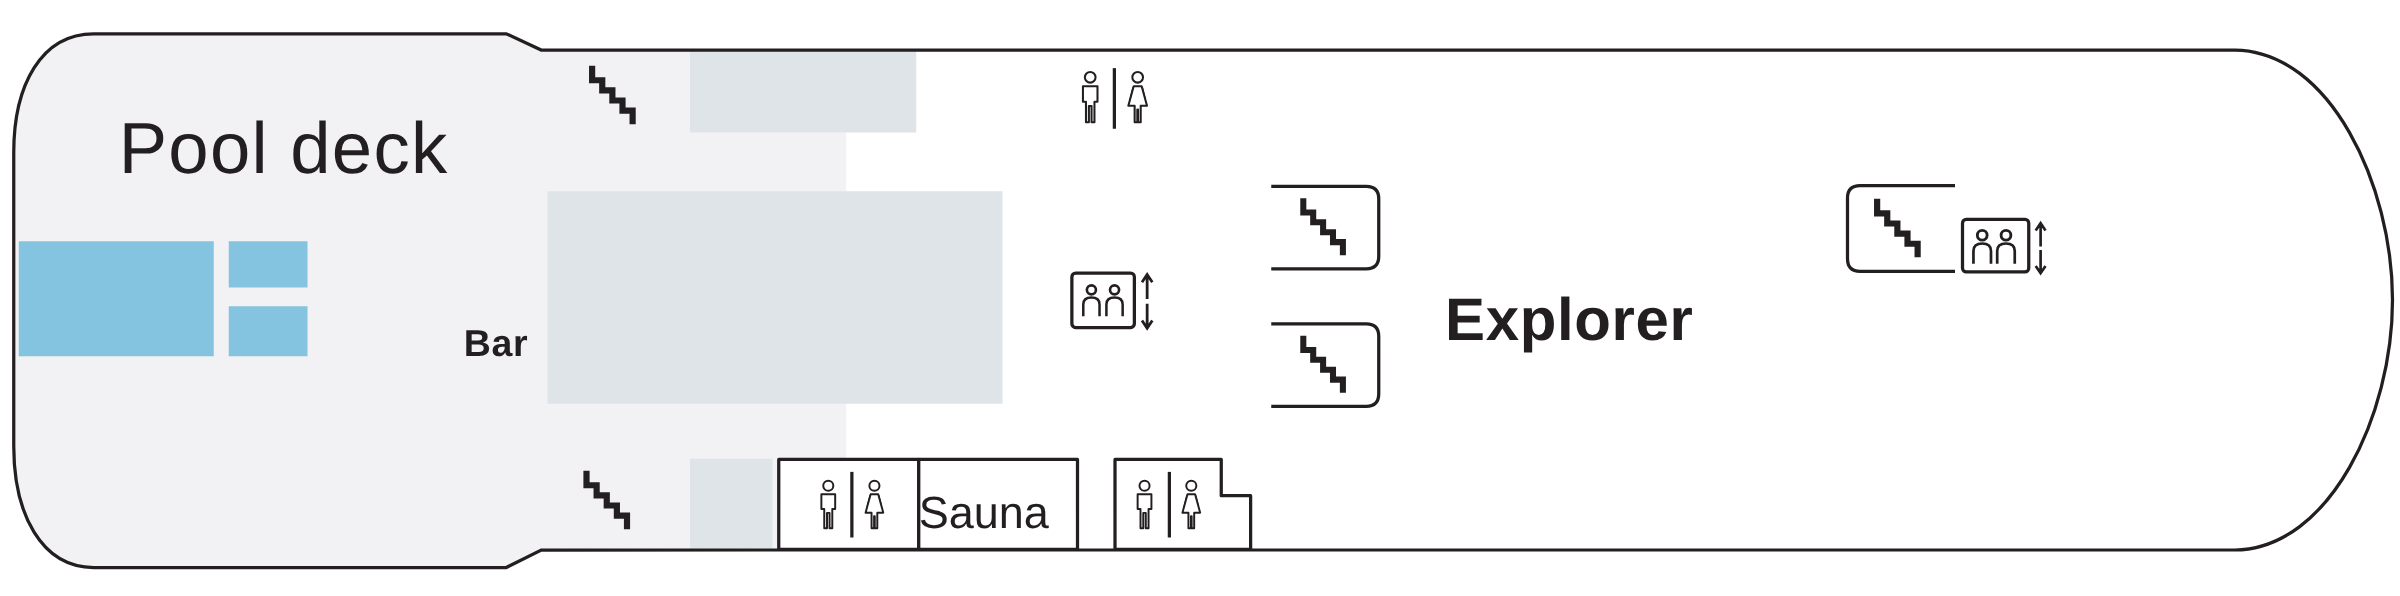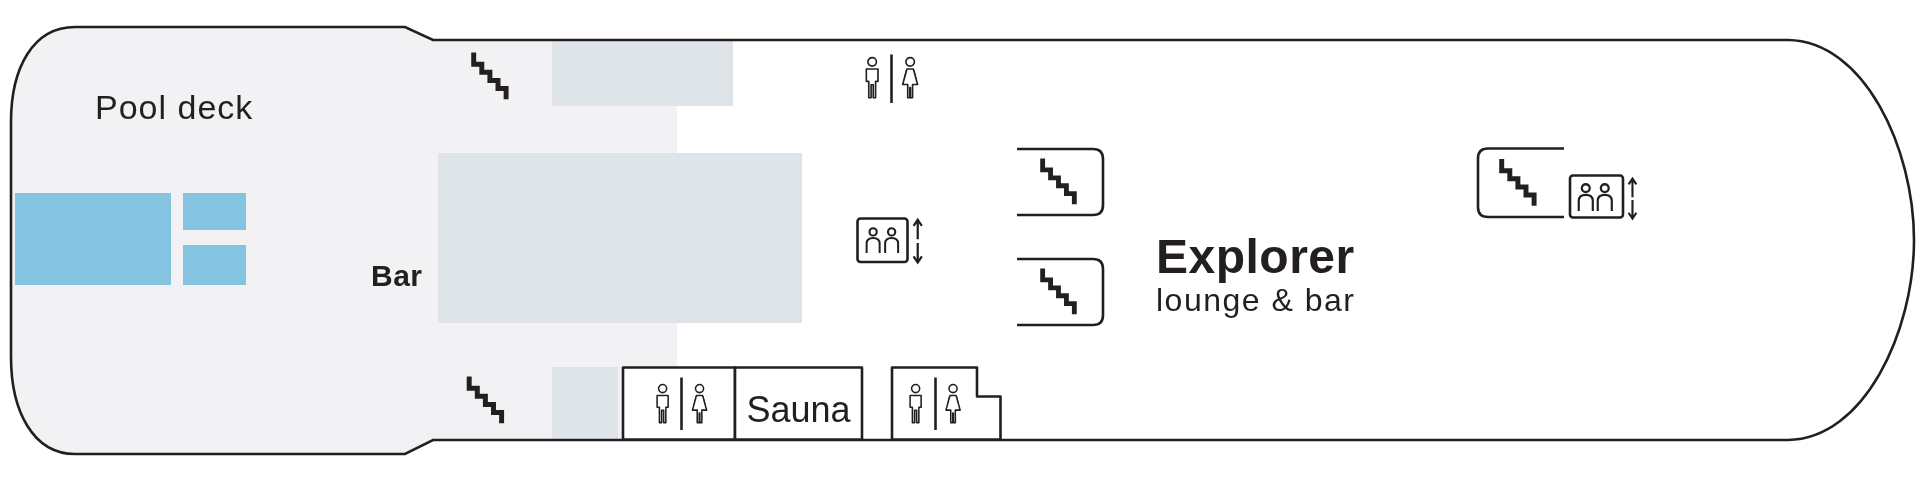--- a/index.html
+++ b/index.html
@@ -2,26 +2,26 @@
 <html><head>
 <meta charset="utf-8">
 <style>
   html,body{margin:0;padding:0;background:#ffffff;}
   .stage{
     position:relative;width:1920px;height:477px;overflow:hidden;background:#ffffff;
     font-family:"Liberation Sans", sans-serif;color:#231f20;
   }
   .stage svg{position:absolute;left:0;top:0;}
   .lbl{position:absolute;line-height:1;white-space:nowrap;color:#231f20;}
-  .lbl-pool{left:95px;top:90px;font-size:34px;font-weight:500;letter-spacing:1px;}
+  .lbl-pool{left:95px;top:90px;font-size:58px;font-weight:500;letter-spacing:1px;}
   .lbl-bar{left:371px;top:261px;font-size:30px;font-weight:700;letter-spacing:.5px;}
   .lounge-block{position:absolute;left:1156px;top:233px;width:300px;text-align:left;}
   .lounge-title{font-size:48px;font-weight:600;letter-spacing:.5px;line-height:1;}
   .lounge-sub{font-size:32px;font-weight:400;letter-spacing:1.5px;line-height:1;margin-top:3px;}
-  .lbl-sauna{left:735px;top:392px;width:127px;text-align:center;font-size:36px;font-weight:400;}
+  .lbl-sauna{left:735px;top:392px;width:127px;text-align:left;font-size:36px;font-weight:400;}
 
   .hull-stroke{fill:none;stroke:#231f20;stroke-width:2.6;}
   .box{fill:#ffffff;stroke:#231f20;stroke-width:2.6;stroke-linejoin:round;}
   .stair{fill:none;stroke:#231f20;stroke-width:5.5;}
   .fig{fill:#ffffff;stroke:#231f20;stroke-width:1.7;stroke-linejoin:round;}
   .thin{fill:none;stroke:#231f20;stroke-width:1.4;stroke-linecap:round;}
   .wht{fill:none;stroke:#ffffff;stroke-width:1.1;}
   .lift-body{fill:none;stroke:#231f20;stroke-width:1.6;}
   .arrow{fill:none;stroke:#231f20;stroke-width:1.9;}
   .divider{stroke:#231f20;stroke-width:2.6;}
@@ -110,17 +110,16 @@
     <use href="#lift-person-glyph" transform="translate(1577,184) scale(1.35)"></use>
     <use href="#lift-person-glyph" transform="translate(1596,184) scale(1.35)"></use>
     <use href="#arrow-up-glyph" transform="translate(1628,177) scale(1.12)"></use>
     <use href="#arrow-down-glyph" transform="translate(1628,200) scale(1.12)"></use>
   </svg>
 
   <div class="lbl lbl-pool">Pool deck</div>
   <div class="lbl lbl-bar">Bar</div>
   <div class="lounge-block">
     <div class="lounge-title">Explorer</div>
-    <div class="lounge-sub">lounge &amp; bar</div>
   </div>
   <div class="lbl lbl-sauna">Sauna</div>
 
 </div>
 
 </body></html>

